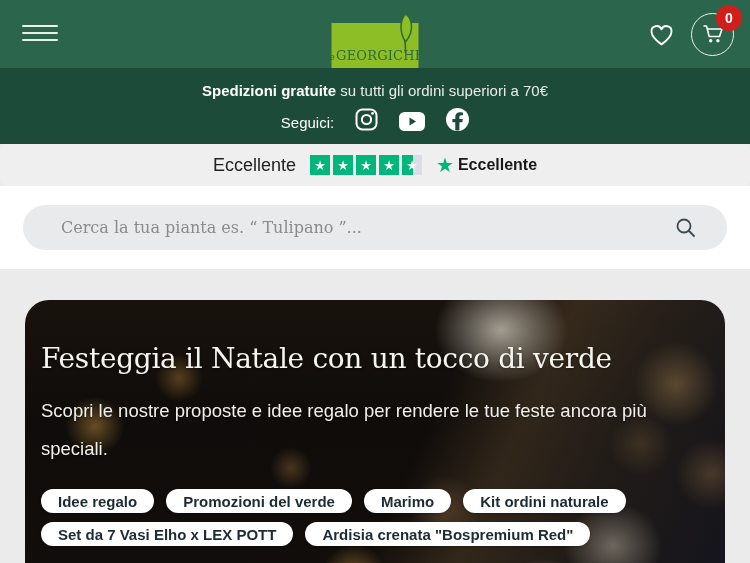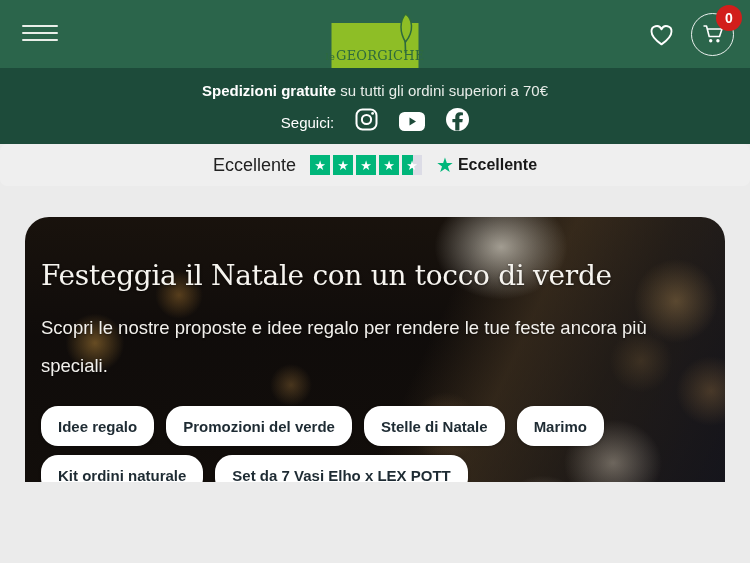--- a/index.html
+++ b/index.html
@@ -73,21 +73,21 @@
             radial-gradient(circle 45px at 88% 48%, rgba(105,82,50,0.40), transparent 70%),
             linear-gradient(115deg, transparent 55%, rgba(90,70,45,0.45) 66%, rgba(45,38,32,0.6) 78%, rgba(20,22,34,0.75) 100%),
             linear-gradient(to bottom, rgba(30,22,14,0.6), rgba(10,8,8,0.2) 40%, rgba(20,15,10,0.5));
         }
   .hero-inner { position:relative; padding:42px 16px 0 16px; }
   .hero-title { font-family:"DejaVu Serif", serif; font-weight:normal; color:#f6f4ef; font-size:28px;
                 letter-spacing:-0.3px; text-shadow:0 1px 3px rgba(0,0,0,0.45); }
   .hero-subtitle { margin-top:17px; color:#f2f0ec; font-size:18.5px; line-height:38px; max-width:655px;
                    text-shadow:0 1px 2px rgba(0,0,0,0.45); }
   .hero-tags { margin-top:21px; display:flex; flex-wrap:wrap; gap:9px 12px; max-width:660px; }
-  .tag-pill { background:#ffffff; color:#1e2b33; border:none; border-radius:17px; height:40px; padding:0 17px;
+  .tag-pill { background:#ffffff; color:#1e2b33; border:none; border-radius:17px; height:24px; padding:0 17px;
               font-family:"Liberation Sans", sans-serif; font-size:15px; font-weight:bold; cursor:pointer;
               box-shadow:0 1px 3px rgba(0,0,0,0.25); white-space:nowrap; }
 </style>
 </head>
 <body>
 
 <div class="page">
 
   <header class="top-header">
     <div class="hamburger">
@@ -157,30 +157,40 @@
         <span class="tp-star-box" style="background: linear-gradient(90deg, rgb(0, 182, 122) 100%, rgb(220, 220, 230) 100%);">★</span>
         <span class="tp-star-box" style="background: linear-gradient(90deg, rgb(0, 182, 122) 100%, rgb(220, 220, 230) 100%);">★</span>
         <span class="tp-star-box" style="background: linear-gradient(90deg, rgb(0, 182, 122) 55%, rgb(220, 220, 230) 55%);">★</span>
       </span>
     <span class="tp-brand">
       <span class="tp-brand-star">★</span>
       <span class="tp-brand-name">Eccellente</span>
     </span>
   </div>
 
+  <div class="search-section">
+    <div class="search-pill">
+      <input class="search-input" type="text" placeholder="Cerca la tua pianta es. “ Tulipano ”..." style="">
+      <span class="search-icon">
+        <svg width="23" height="23" viewBox="0 0 23 23">
+          <circle cx="10" cy="10" r="6.5" stroke="#3c4852" stroke-width="1.8" fill="none"></circle>
+          <line x1="15" y1="15" x2="20" y2="20" stroke="#3c4852" stroke-width="1.8" stroke-linecap="round"></line>
+        </svg>
+      </span>
+    </div>
+  </div>
 
   <div class="content">
     <div class="hero">
       <div class="hero-inner">
         <h1 class="hero-title">Festeggia il Natale con un tocco di verde</h1>
         <p class="hero-subtitle">Scopri le nostre proposte e idee regalo per rendere le tue feste ancora più speciali.</p>
         <div class="hero-tags">
             <button class="tag-pill">Idee regalo</button>
             <button class="tag-pill">Promozioni del verde</button>
-            <button class="tag-pill">Stelle di Natale</button>
             <button class="tag-pill">Marimo</button>
             <button class="tag-pill">Kit ordini naturale</button>
             <button class="tag-pill">Set da 7 Vasi Elho x LEX POTT</button>
             <button class="tag-pill">Ardisia crenata "Bospremium Red"</button>
           </div>
       </div>
     </div>
   </div>
 
 </div>

